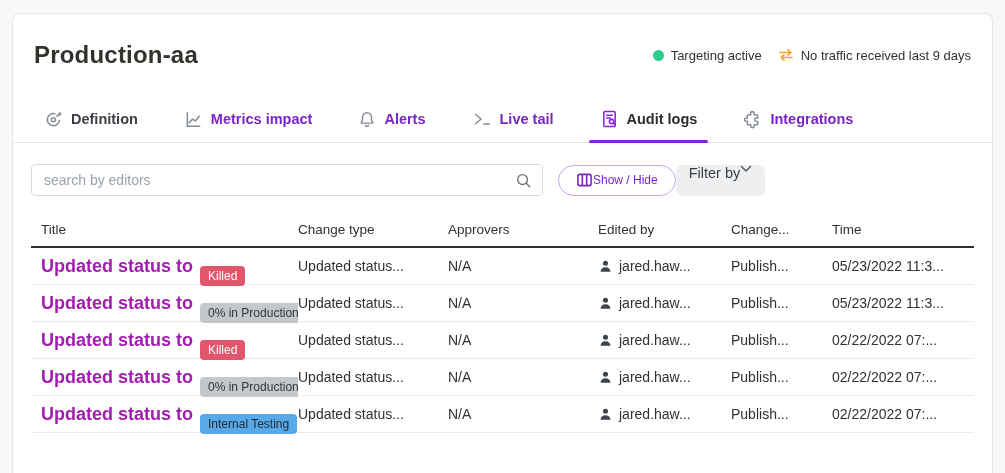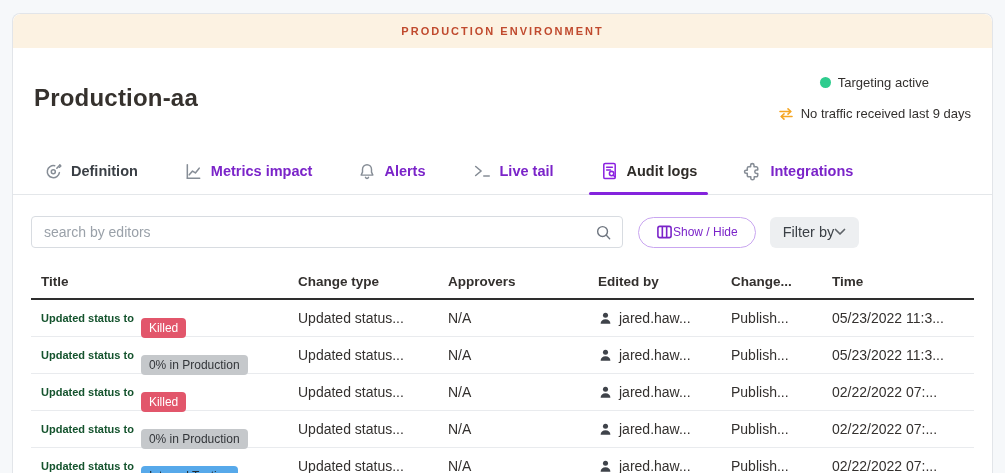--- a/index.html
+++ b/index.html
@@ -38,21 +38,21 @@
     margin-top: 27px;
     padding: 0 21px;
     display: flex; align-items: center; justify-content: space-between;
   }
   .page-title {
     font-size: 24px;
     font-weight: 700;
     color: #35312d;
     letter-spacing: .2px;
   }
-  .status-group { display: flex; align-items: center; gap: 16px; flex-direction: column; }
+  .status-group { display: flex; align-items: center; gap: 16px; }
   .status-item { display: flex; align-items: center; gap: 7px; font-size: 13px; color: #33302e; }
   .dot-green { width: 11px; height: 11px; border-radius: 50%; background: #2ecc8e; display: inline-block; }
   
   .tabs {
     margin-top: 31px;
     padding: 0 20px;
     display: flex; gap: 24px;
     border-bottom: 1px solid #e4e7ea;
   }
   .tab {
@@ -74,21 +74,21 @@
     position: absolute; left: 0; right: 0; bottom: -1px;
     height: 3px; background: #8423dd; border-radius: 2px;
   }
   
   .toolbar {
     margin-top: 21px;
     padding: 0 18px;
     display: flex; align-items: center;
   }
   .search-box {
-    width: 592px; height: 32px;
+    width: 512px; height: 32px;
     border: 1px solid #d8dce1; border-radius: 4px;
     display: flex; align-items: center;
     padding: 0 10px 0 12px;
     background: #fff;
   }
   .search-box input {
     flex: 1; border: none; outline: none;
     font-family: "Liberation Sans", sans-serif;
     font-size: 14px; color: #33302e;
     background: transparent;
@@ -98,70 +98,68 @@
     margin-left: 15px;
     height: 31px;
     display: flex; align-items: center; gap: 0;
     padding: 0 17px;
     border: 1px solid #c9a6f0; border-radius: 16px;
     background: #fff;
     color: #7b24c9; font-size: 12px;
     cursor: pointer;
   }
   .btn-filter {
-    margin-left: 14px;
     height: 31px;
-    display: flex; align-items: center; 
+    display: flex; align-items: flex-start; 
     padding: 0 13px;
     background: #edeff1; border: none; border-radius: 6px;
     color: #3b4046; font-size: 14.5px;
     cursor: pointer;
   }
   
   .table { margin-top: 16px; padding: 0 18px; }
   .thead, .trow { display: flex; align-items: center; }
   .thead {
     height: 36px;
     border-bottom: 2px solid #2e2e2e;
-    font-size: 13.5px; font-weight: 700; color: #33302e;
+    font-size: 13.5px; font-weight: 400; color: #33302e;
   }
   .trow {
     height: 37px;
     border-bottom: 1px solid #e9ebee;
     font-size: 14px; color: #33302e;
   }
   .cell { overflow: hidden; white-space: nowrap; }
   .c-title  { width: 267px; padding-left: 10px; display: flex; align-items: center; gap: 7px; }
   .c-type   { width: 150px; }
   .c-appr   { width: 150px; }
   .c-edited { width: 133px; display: flex; align-items: center; gap: 6px; }
   .c-change { width: 101px; }
   .c-time   { flex: 1; }
   .row-link {
-    color: #14532d; font-weight: 700; font-size: 11px;
+    color: #a21caf; font-weight: 700; font-size: 18px;
     text-decoration: none; cursor: pointer;
   }
   .badge {
     font-size: 12px; line-height: 1;
     padding: 4px 8px 4px;
     border-radius: 4px;
     white-space: nowrap;
     margin-top: 20px;
   }
   .badge-killed { background: #e2566b; color: #ffffff; }
   .badge-gray   { background: #c5c8cb; color: #33363a; }
   .badge-blue   { background: #57a9ea; color: #212b33; }
   .person svg { display: block; }
 </style>
 </head>
 <body>
 
 <div class="card">
 
-  <div class="banner">PRODUCTION ENVIRONMENT</div>
 
   <div class="header-row">
     <div class="page-title">Production-aa</div>
     <div class="status-group">
       <div class="status-item">
         <span class="dot-green"></span>
         <span>Targeting active</span>
       </div>
       <div class="status-item">
         <span style="display:flex;">

